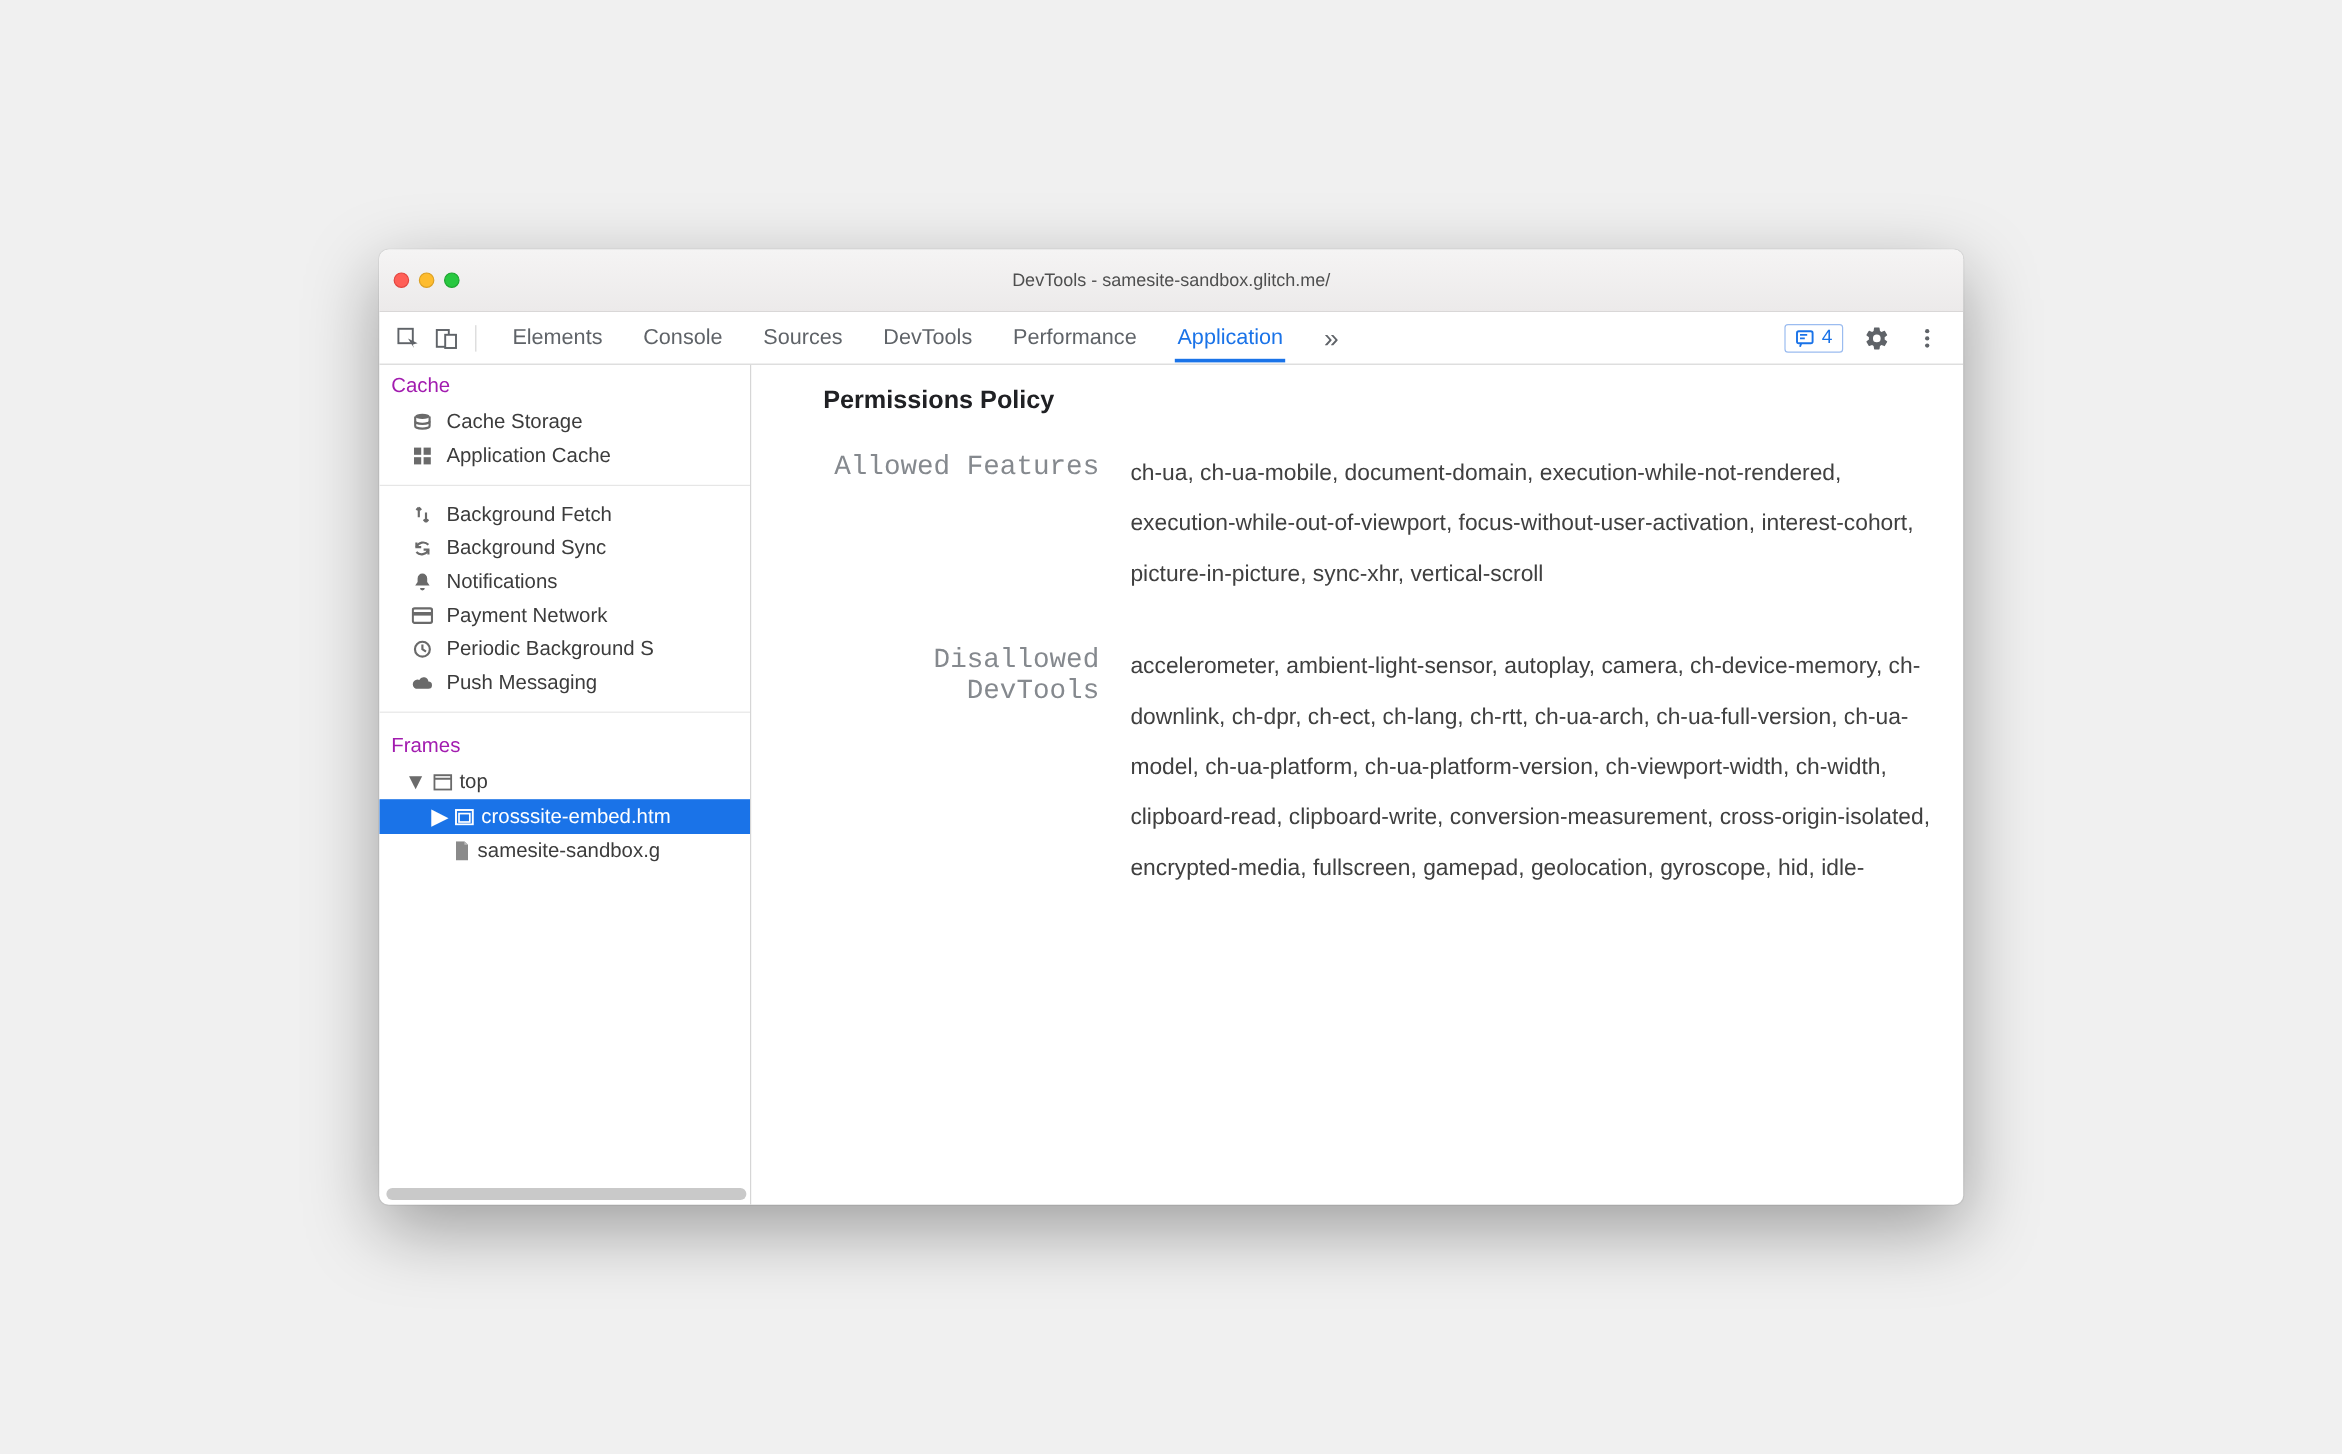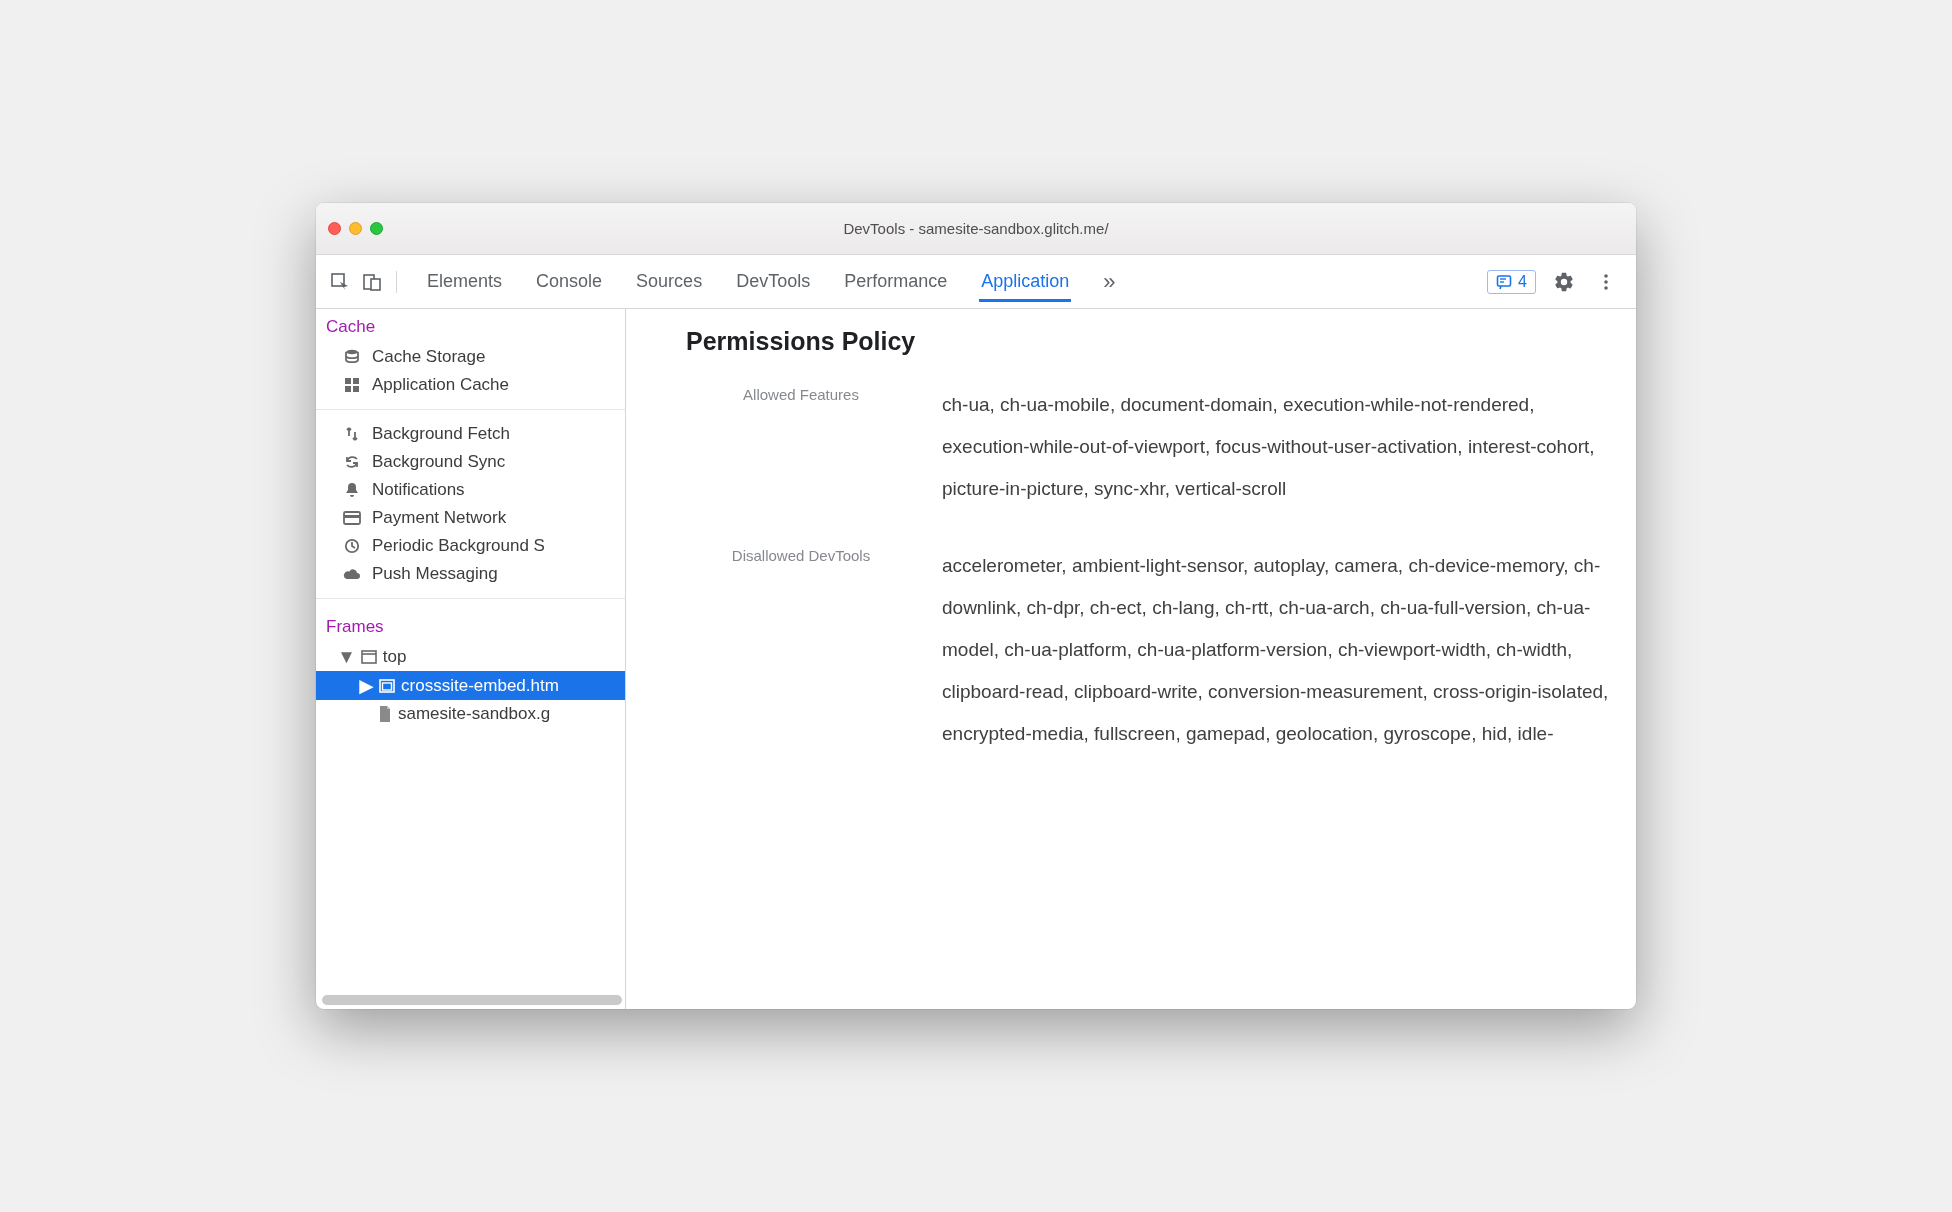--- a/index.html
+++ b/index.html
@@ -32,21 +32,21 @@
     gap: 8px;
     position: absolute;
     left: 12px;
   }
   .dot { width: 13px; height: 13px; border-radius: 50%; }
   .dot.red { background:#ff5f57; border:1px solid #e24640;}
   .dot.yellow { background:#febc2e; border:1px solid #dca023;}
   .dot.green { background:#28c840; border:1px solid #1fa531;}
   .title { flex:1; text-align:center; font-size:15px; color:#4f4f4f;}
   .toolbar {
-    height: 54px;
+    height: 44px;
     border-bottom: 1px solid #d6d6d6;
     display:flex;
     align-items:center;
     padding: 0 10px;
     gap: 4px;
   }
   .toolbar .tb-icon { width:28px; height:28px; display:flex;align-items:center;justify-content:center; color:#5f6368; cursor:pointer;}
   .toolbar .sep { width:1px; height:22px; background:#d6d6d6; margin: 0 6px;}
   .tabs { display:flex; gap:30px; margin-left:18px; font-size:18px; color:#5f6368; align-items:center; flex:1;}
   .tab { padding: 10px 2px; cursor:pointer; white-space:nowrap;}
@@ -63,23 +63,23 @@
   .hr { border:none; border-top:1px solid #e6e6e6; margin:10px 0;}
   .tree-row { display:flex; align-items:center; gap:6px; padding:4px 8px; cursor:pointer; white-space:nowrap; overflow:hidden;}
   .tree-row.sel { background:#1a73e8; color:#fff;}
   .tree-row.sel .ic { color:#fff;}
   .tree-indent-1 { padding-left: 22px;}
   .tree-indent-2 { padding-left: 44px;}
   .disc { display:inline-block; transform:scale(1.1); color:#6b6b6b;}
   .main { flex:1; overflow-y:auto; padding: 18px 24px 18px 60px; font-size:19px; color:#202124; position:relative;}
   .main::-webkit-scrollbar{width:14px;}
   .main::-webkit-scrollbar-thumb{background:#c8c8c8;border-radius:7px;}
-  .pp-title { font-weight:700; font-size:25px; margin-bottom:28px;}
+  .pp-title { font-weight:700; font-size:21px; margin-bottom:28px;}
   .kv-row { display:flex; gap:26px; margin-bottom:36px; align-items:flex-start;}
-  .kv-label { width:230px; text-align:center; color:#85898e; font-size:15px; padding-top:2px;}
+  .kv-label { width:230px; text-align:right; color:#85898e; font-size:23px; padding-top:2px;font-family:Liberation Mono, monospace;}
   .kv-val { flex:1; line-height:2.2; color:#404040;}
   .bottom-scroll { position:absolute; bottom:4px; left:6px; right:14px; height:10px;}
   .bottom-scroll .thumb{ height:100%; width:300px; background:#c9c9c9; border-radius:5px;}
   svg { display:block;}
 </style>
 </head>
 <body>
 
 <div class="window">
 

